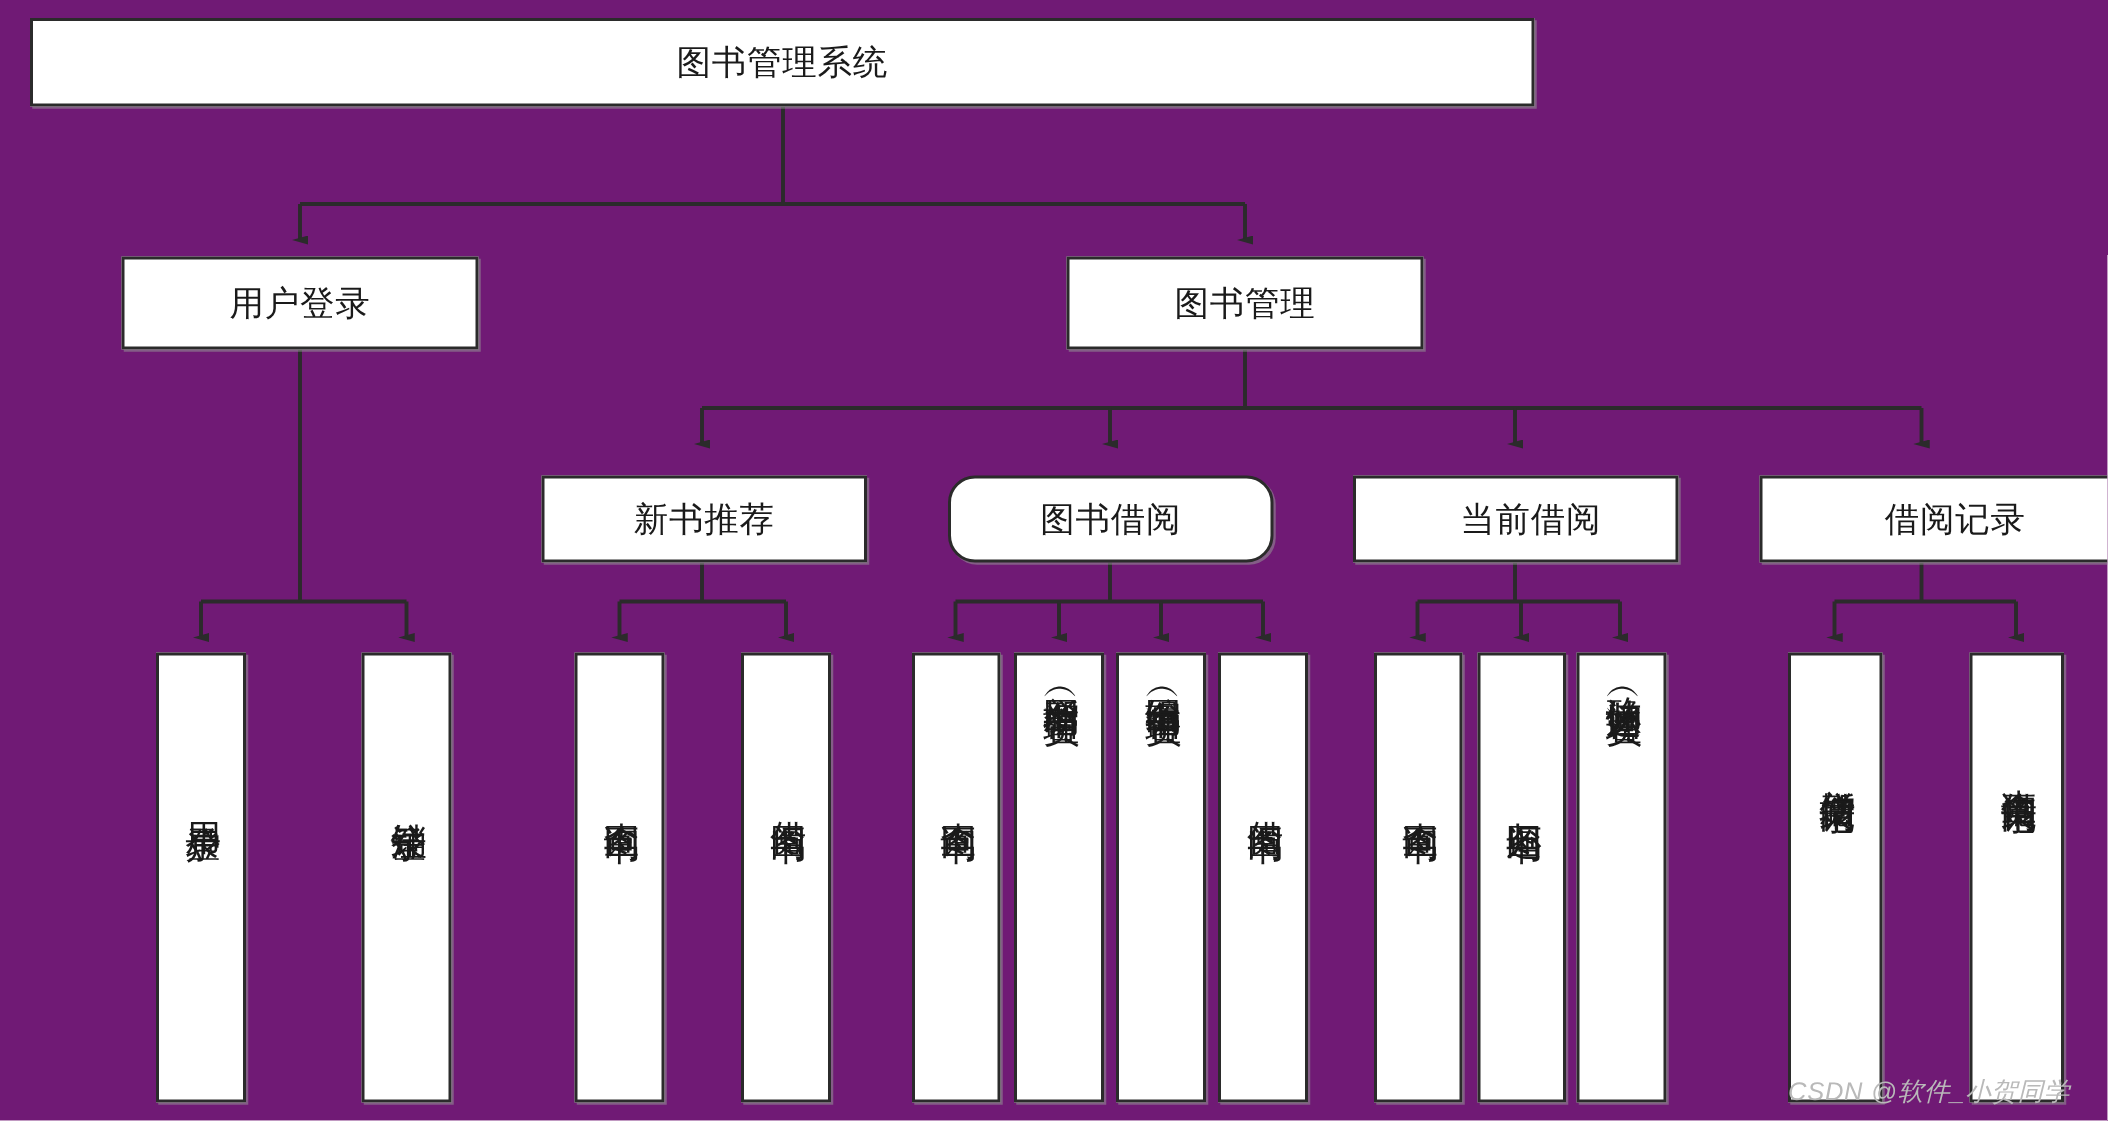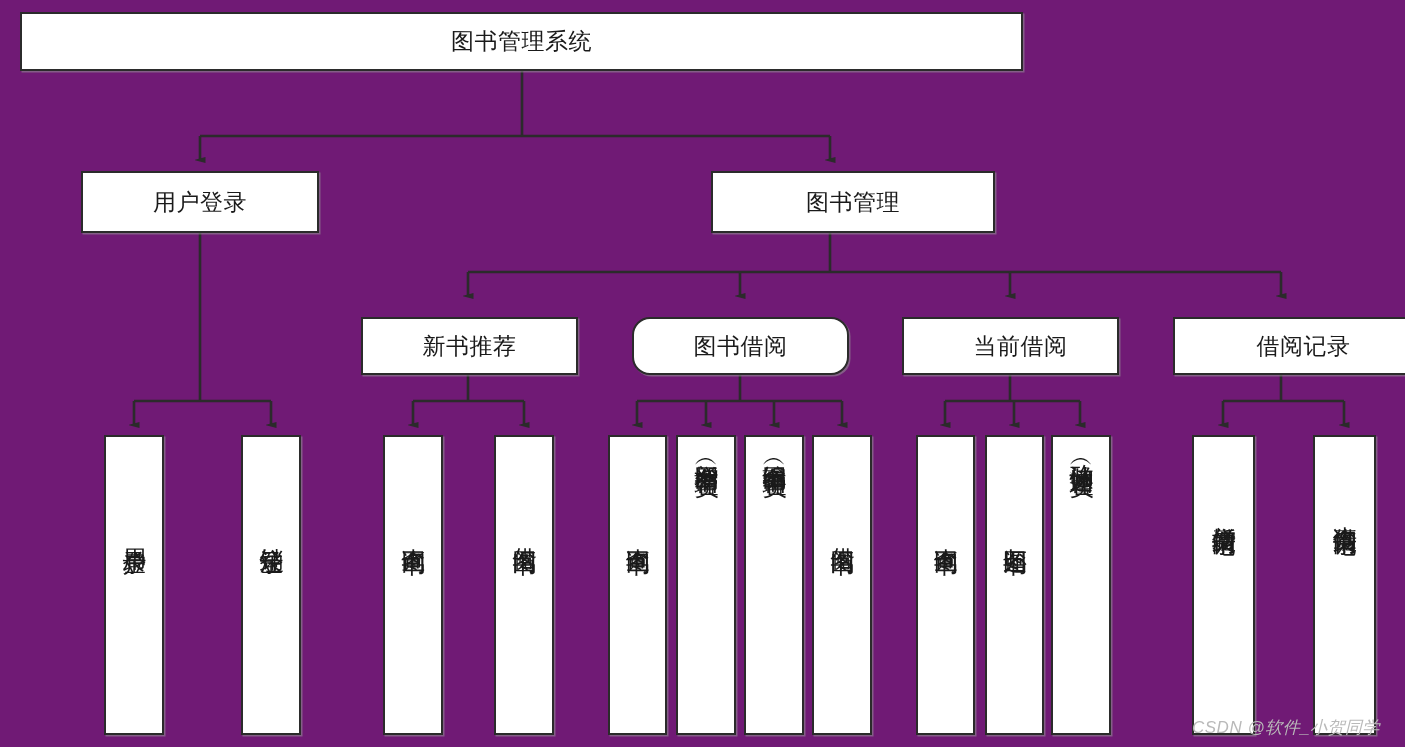--- a/index.html
+++ b/index.html
@@ -132,21 +132,21 @@
     </g>
   </svg>
 
   <div class="node horiz" style="left:20px; top:12px; width:1003px; height:59px;">
     <span class="label">图书管理系统</span>
   </div>
 
   <div class="node horiz" style="left:81px; top:171px; width:238px; height:62px;">
     <span class="label">用户登录</span>
   </div>
-  <div class="node horiz" style="left:711px; top:171px; width:284px; height:62px;">
+  <div class="node horiz" style="left:711px; top:171px; width:238px; height:62px;">
     <span class="label">图书管理</span>
   </div>
 
   <div class="node horiz" style="left:361px; top:317px; width:217px; height:58px;">
     <span class="label">新书推荐</span>
   </div>
   <div class="node horiz" style="left:632px; top:317px; width:217px; height:58px;border-radius:18px;">
     <span class="label">图书借阅</span>
   </div>
   <div class="node horiz" style="left:902px; top:317px; width:217px; height:58px;padding-left:20px;">

